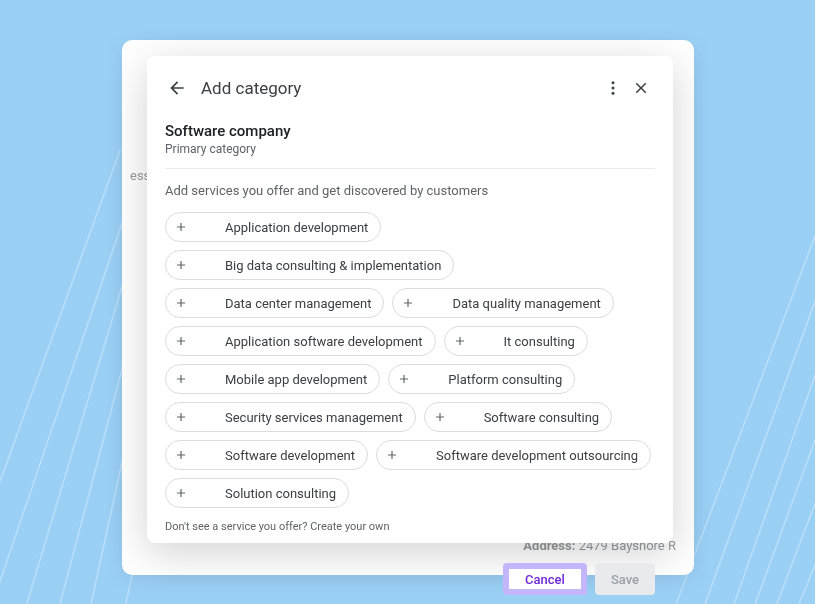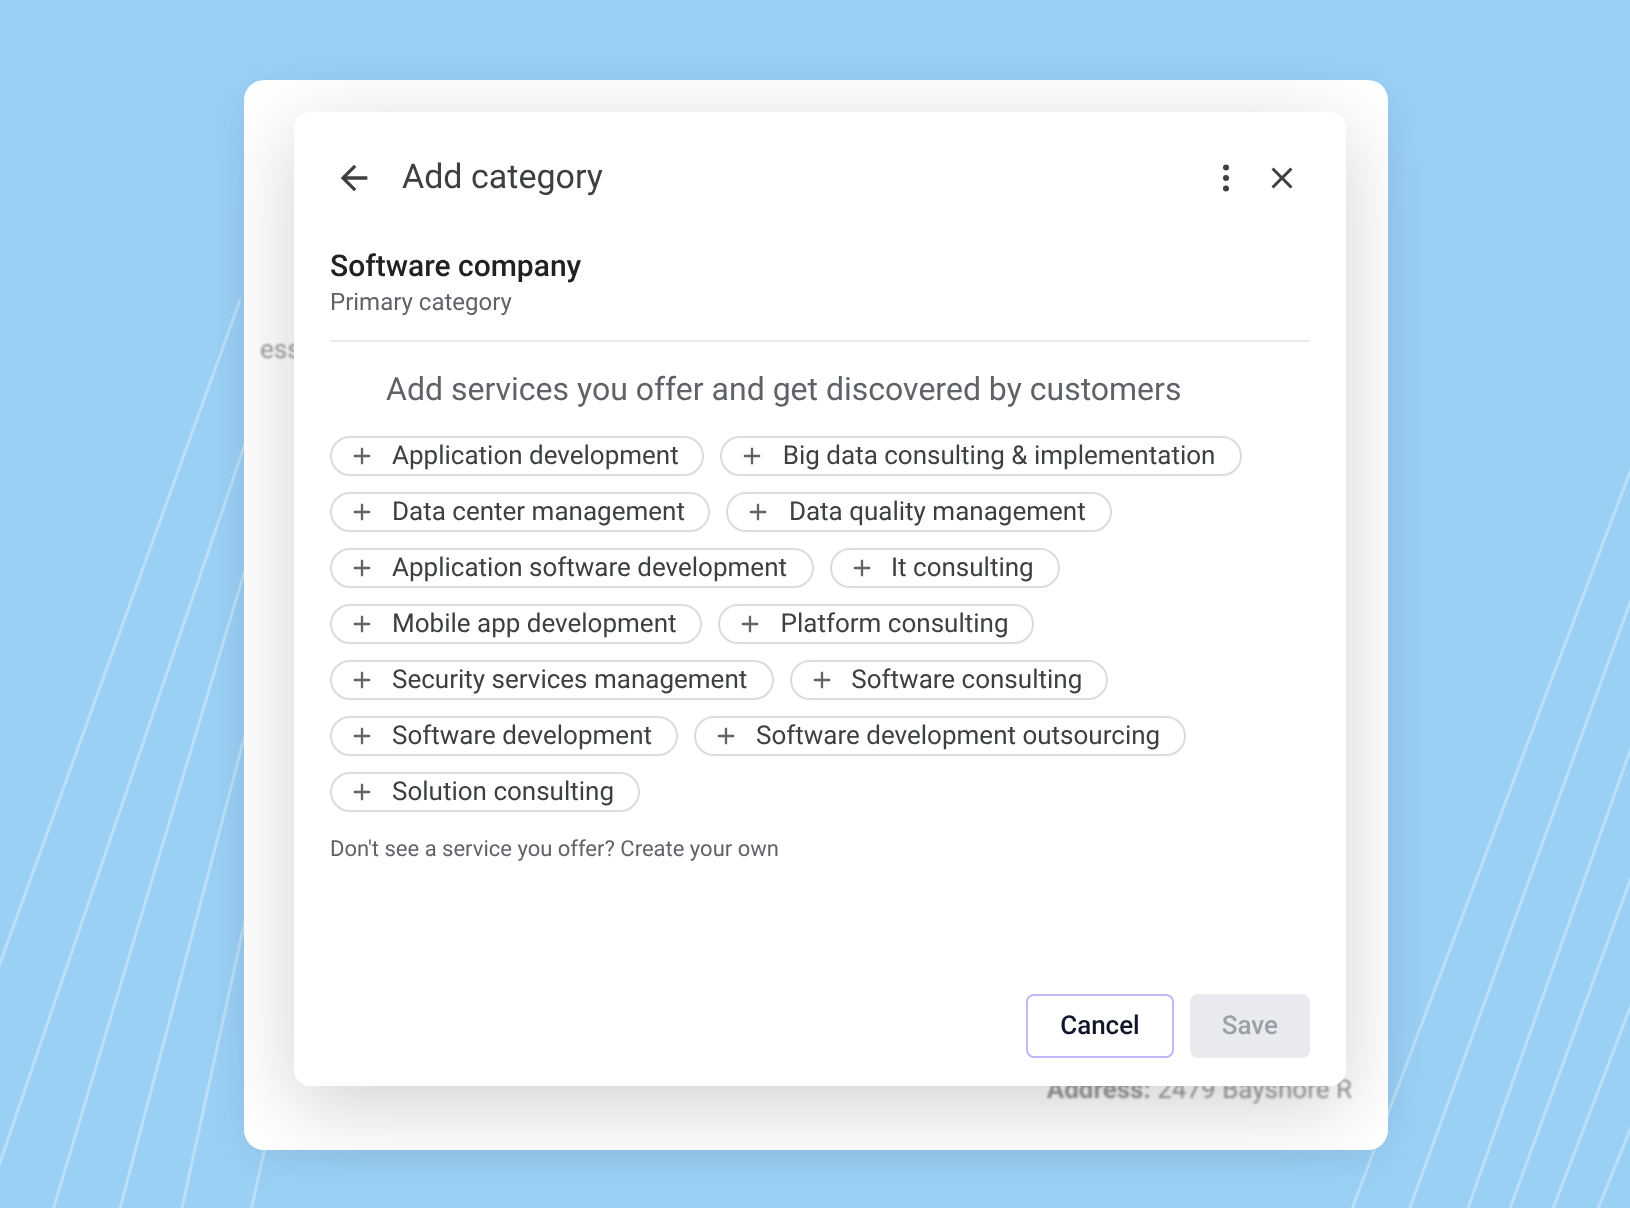--- a/index.html
+++ b/index.html
@@ -108,45 +108,45 @@
       margin-top: 2px;
     }
 
     .divider {
       border: none;
       border-top: 1px solid #e8eaed;
       margin-top: 12px;
     }
 
     .hint-text {
-      font-size: 16px;
+      font-size: 13px;
       color: #5f6368;
       margin-top: 14px;
       margin-bottom: 14px;
-      margin-left: 28px;
     }
 
     .chips {
       display: flex;
       flex-wrap: wrap;
       gap: 8px;
     }
 
     .chip {
       display: inline-flex;
       align-items: center;
       border: 1px solid #dadce0;
       border-radius: 16px;
-      height: 20px;
+      height: 30px;
       padding: 0 12px 0 8px;
       background: #fff;
       cursor: pointer;
       font-size: 13px;
       color: #3c4043;
       user-select: none;
+      gap: 29px;
     }
 
     .chip .plus {
       margin-right: 8px;
       display: inline-flex;
       color: #5f6368;
     }
 
     .custom-section {
       margin-top: 12px;
@@ -186,23 +186,23 @@
       border-radius: 4px;
       font-size: 13px;
       display: inline-flex;
       align-items: center;
       justify-content: center;
       cursor: pointer;
       font-weight: 500;
     }
 
     .btn-cancel {
-      border: 1px solid #c4b5fd;
+      border: 6px solid #c4b5fd;
       background: #fff;
-      color: #0f172a;
+      color: #6d28d9;
       align-items: center;
     }
 
     .btn-save {
       border: none;
       background: #e8eaed;
       color: #9aa0a6;
       cursor: default;
     }
 

